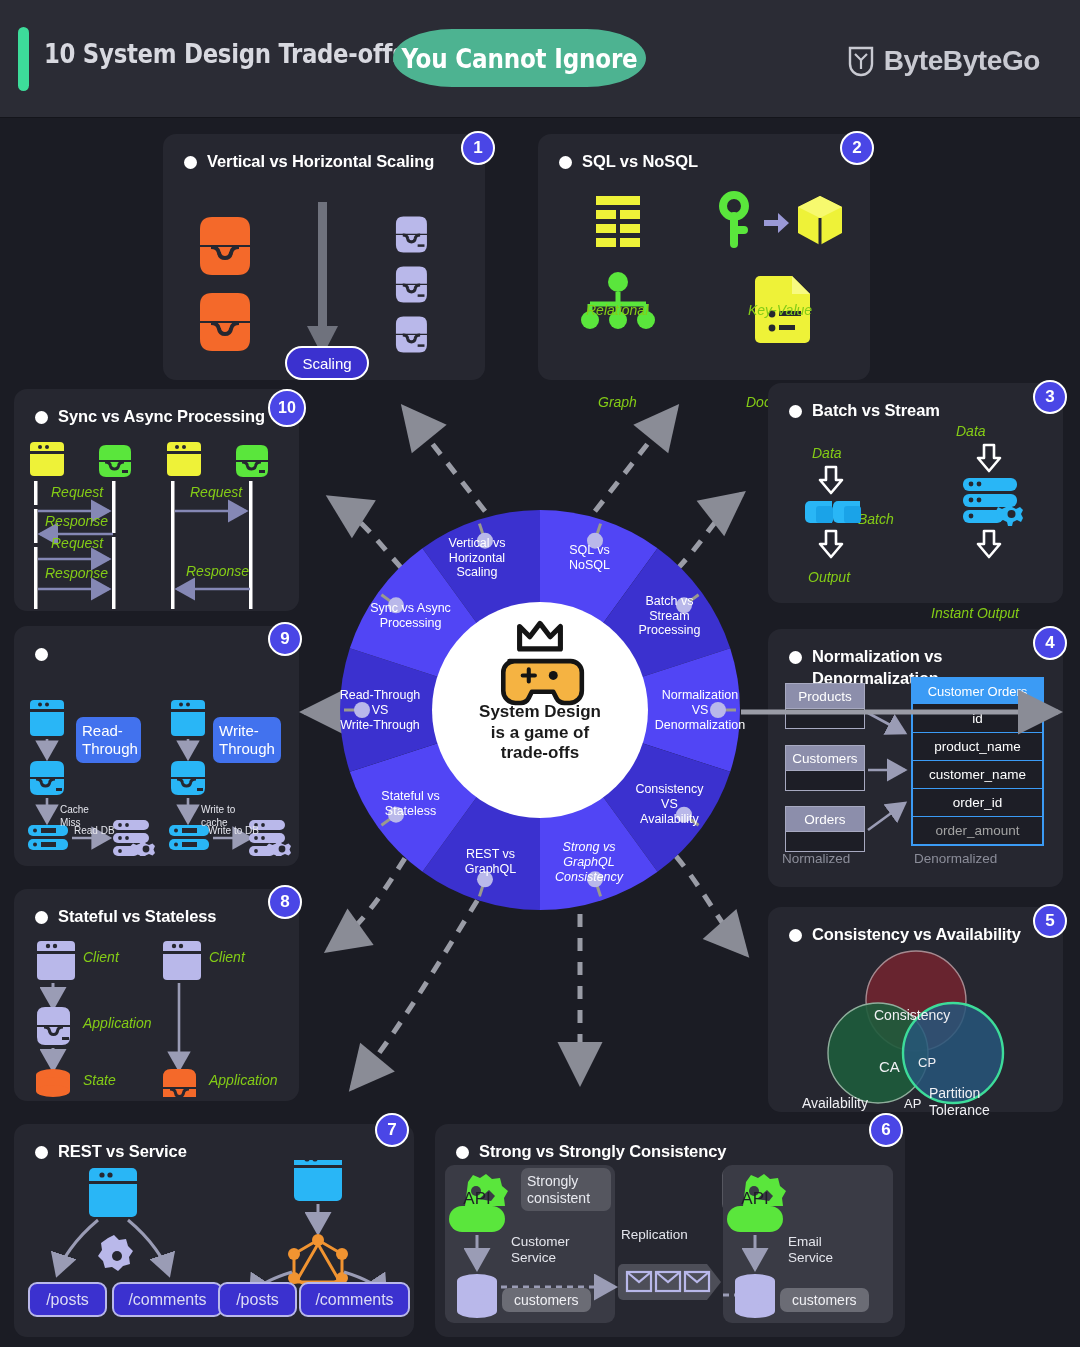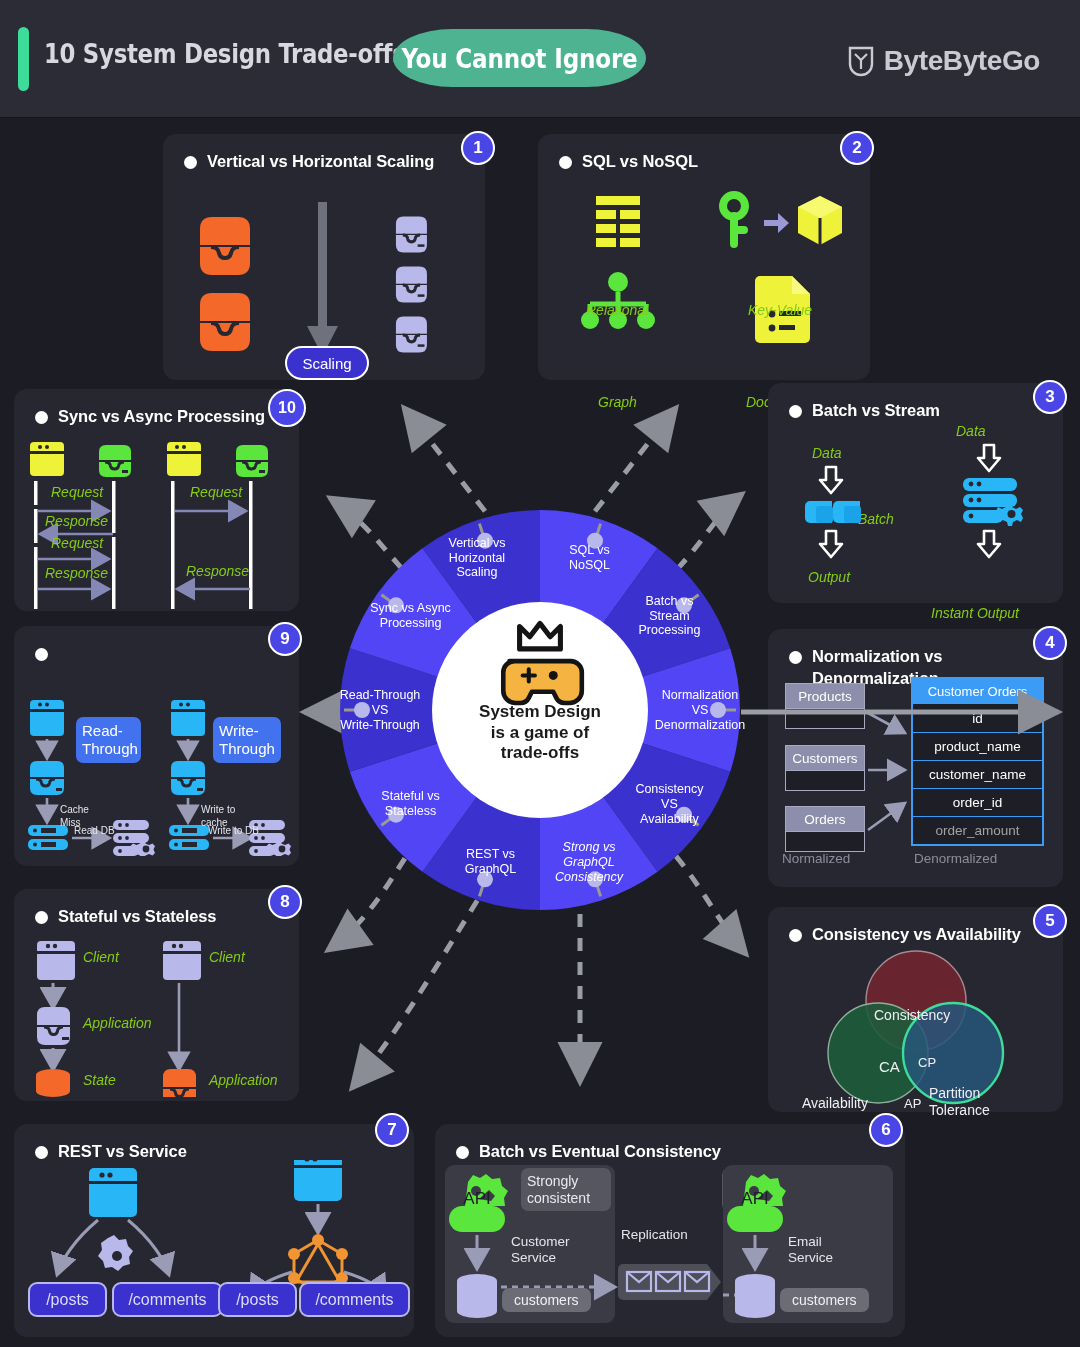--- a/index.html
+++ b/index.html
@@ -407,21 +407,21 @@
   <div style="position:absolute;left:34px;top:188px;font-size:14px;color:#f0f0f4;">Availability</div>
   <div style="position:absolute;left:161px;top:178px;width:66px;font-size:14px;color:#f0f0f4;line-height:1.2;">Partition Tolerance</div>
   <div style="position:absolute;left:111px;top:151px;font-size:15px;color:#f0f0f4;text-align:right;">CA</div>
   <div style="position:absolute;left:150px;top:148px;font-size:13px;color:#f0f0f4;">CP</div>
   <div style="position:absolute;left:136px;top:189px;font-size:13px;color:#f0f0f4;">AP</div>
 </div>
 <div class="badge" style="left:1033px;top:904px;">5</div>
 
 <div class="panel" style="left:435px;top:1124px;width:470px;height:213px;">
   <div class="panel-dot"></div>
-  <div class="panel-title">Batch vs Eventual Consistency</div>
+  <div class="panel-title">Strong vs Strongly Consistency</div>
 
   <div style="position:absolute;left:10px;top:41px;width:170px;height:158px;background:#3a3b45;border-radius:9px;"></div>
   <div style="position:absolute;left:86px;top:44px;width:90px;padding:5px 6px;background:#55565f;border-radius:7px;font-size:14px;color:#e9eaf0;line-height:1.18;">Strongly consistent</div>
   <div style="position:absolute;left:287px;top:44px;width:100px;padding:5px 6px;background:#55565f;border-radius:7px;font-size:14px;color:#e9eaf0;line-height:1.18;">Eventually consistent</div>
 
   <div style="position:absolute;left:288px;top:41px;width:170px;height:158px;background:#3a3b45;border-radius:9px;"></div>
   <svg width="470" height="172" style="position:absolute;left:0;top:41px;">
 
     <g fill="#5ae63c">
       <path d="M33 17 l5 -7 l7 3 l6 -4 l6 5 l8 -1 l2 8 l6 5 l-4 7 l1 8 h-40 z"></path>

